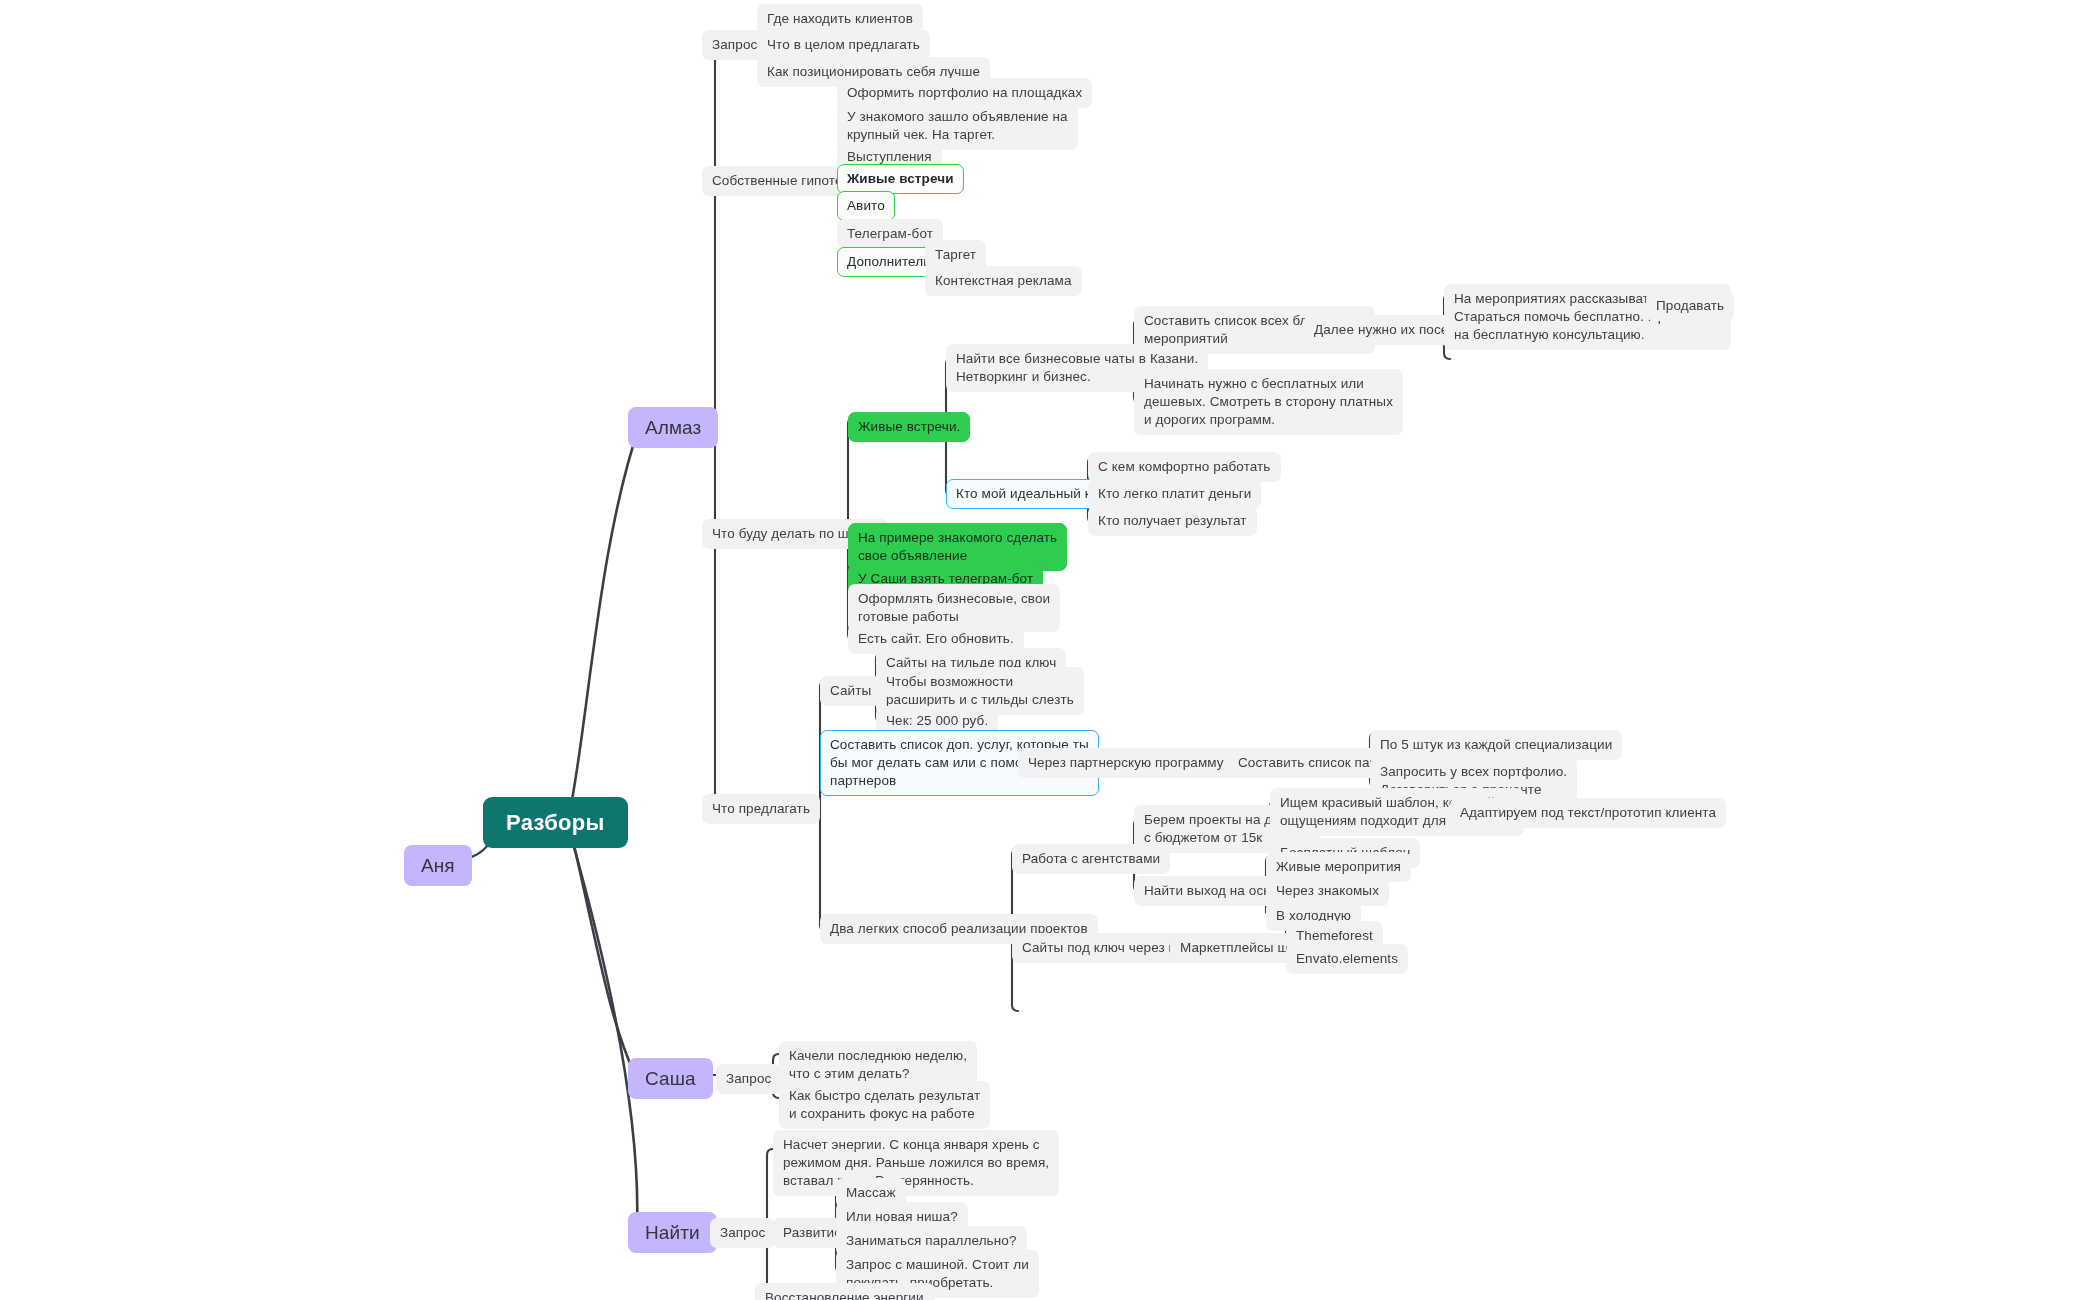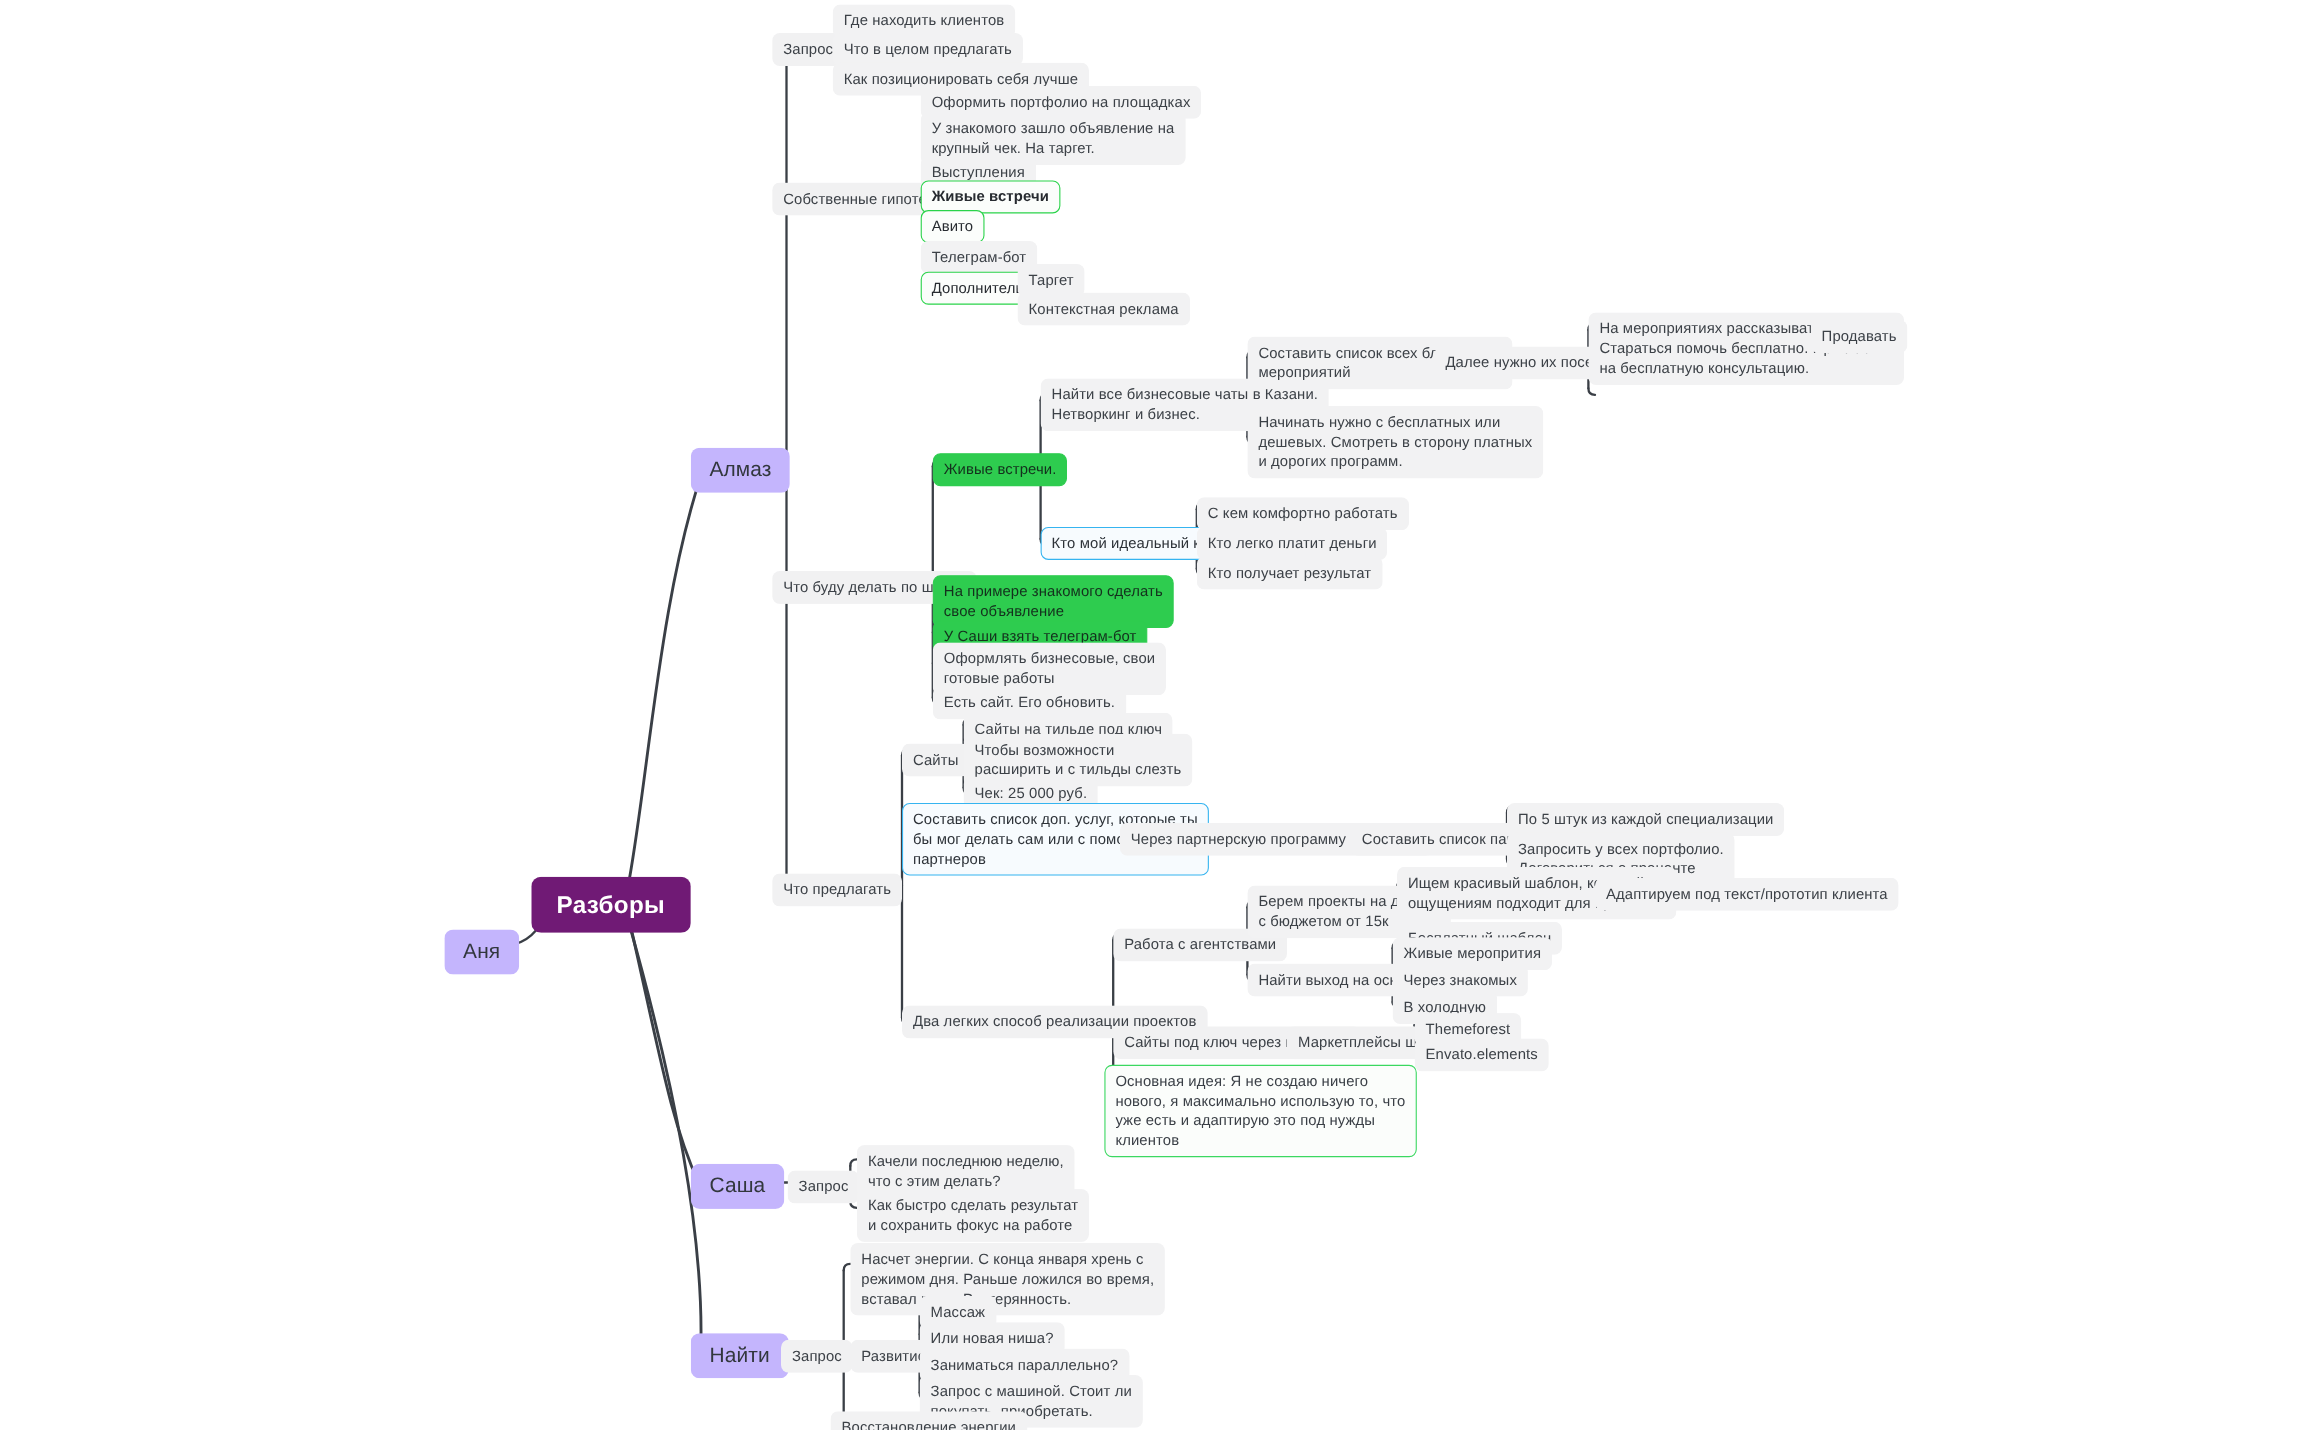--- a/index.html
+++ b/index.html
@@ -28,21 +28,21 @@
     padding:5px 9px;
     font-size:13.5px;
     line-height:1.33;
     letter-spacing:.1px;
     background:#f2f2f3;
     color:#3c4147;
     white-space:pre-line;
     border:1.5px solid transparent;
   }
   .node.root{
-    background:#701a75;
+    background:#0f766e;
     color:#ffffff;
     font-size:22px;
     font-weight:bold;
     border-radius:9px;
     padding:10px 22px;
     letter-spacing:.3px;
     text-align:right;
   }
   .node.person{
     background:#c4b5fd;
@@ -309,24 +309,20 @@
   <div class="node" style="left:1134px;top:876px;">Найти выход на основателя</div>
   <div class="node" style="left:1266px;top:852px;">Живые меропрития</div>
   <div class="node" style="left:1266px;top:876px;">Через знакомых</div>
   <div class="node" style="left:1266px;top:901px;">В холодную</div>
 
   <div class="node lvl2" style="left:1012px;top:933px;">Сайты под ключ через шаблоны</div>
   <div class="node lvl2" style="left:1170px;top:933px;">Маркетплейсы шаблонов</div>
   <div class="node" style="left:1286px;top:921px;">Themeforest</div>
   <div class="node" style="left:1286px;top:944px;">Envato.elements</div>
 
-  <div class="node note-green" style="left:1004px;top:968px;">Основная идея: Я не создаю ничего
-нового, я максимально использую то, что
-уже есть и адаптирую это под нужды
-клиентов</div>
 
   <div class="node lvl2" style="left:716px;top:1064px;">Запрос</div>
   <div class="node" style="left:779px;top:1041px;">Качели последнюю неделю,
 что с этим делать?</div>
   <div class="node" style="left:779px;top:1081px;">Как быстро сделать результат
 и сохранить фокус на работе</div>
 
   <div class="node lvl2" style="left:710px;top:1218px;">Запрос</div>
   <div class="node" style="left:773px;top:1130px;">Насчет энергии. С конца января хрень с
 режимом дня. Раньше ложился во время,

